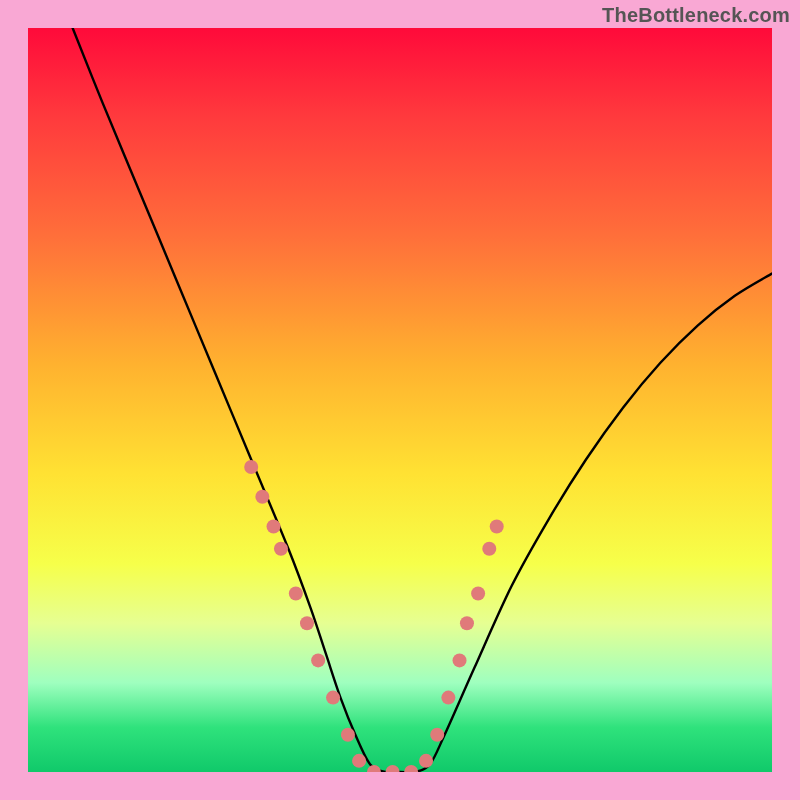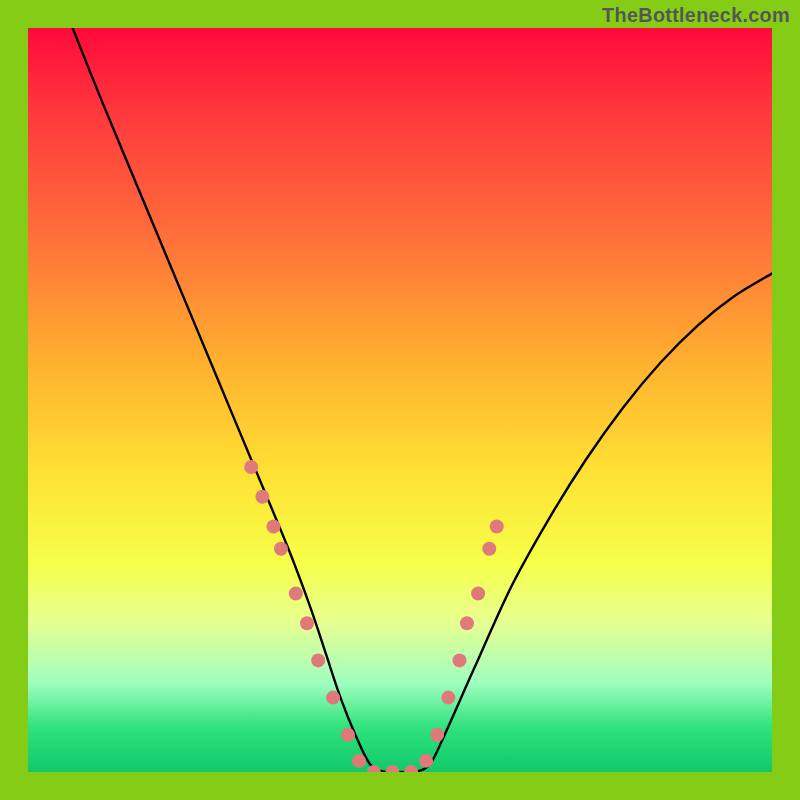--- a/index.html
+++ b/index.html
@@ -8,21 +8,21 @@
     width: 800px;
     height: 800px;
     background: #000;
     overflow: hidden;
     font-family: Arial, Helvetica, sans-serif;
   }
   .stage {
     position: relative;
     width: 800px;
     height: 800px;
-    background: #84cc16;
+    background: #f9a8d4;
     text-align: center;
   }
   .watermark {
     position: absolute;
     top: 4px;
     right: 10px;
     color: #555;
     font-size: 20px;
     font-weight: 600;
     letter-spacing: 0.2px;

